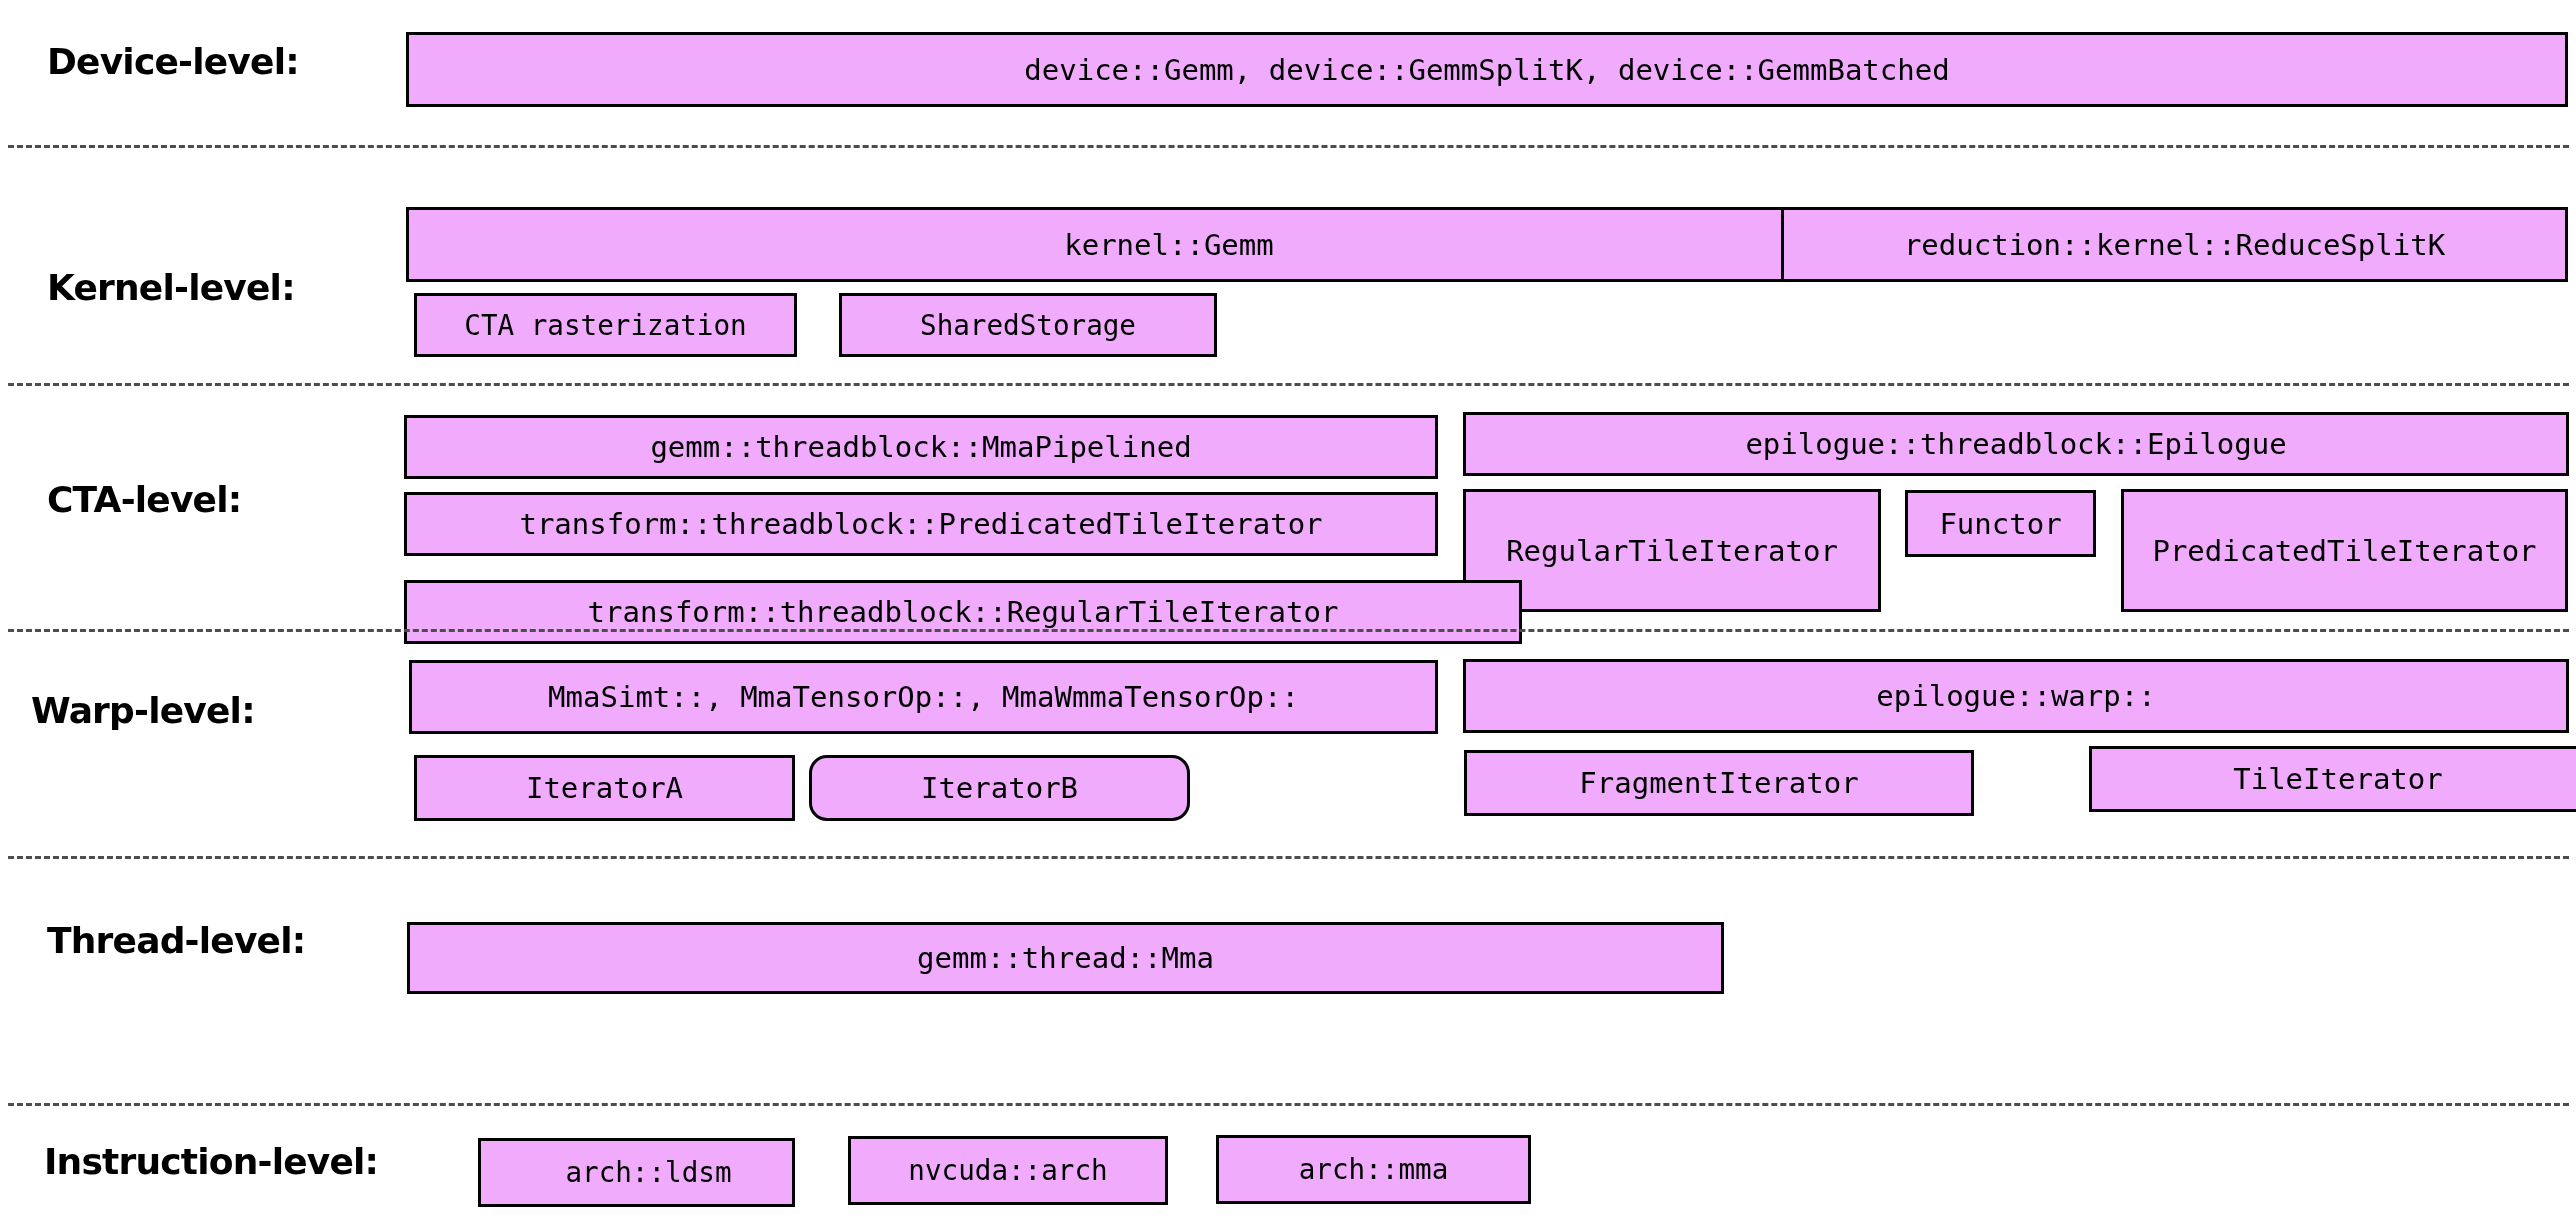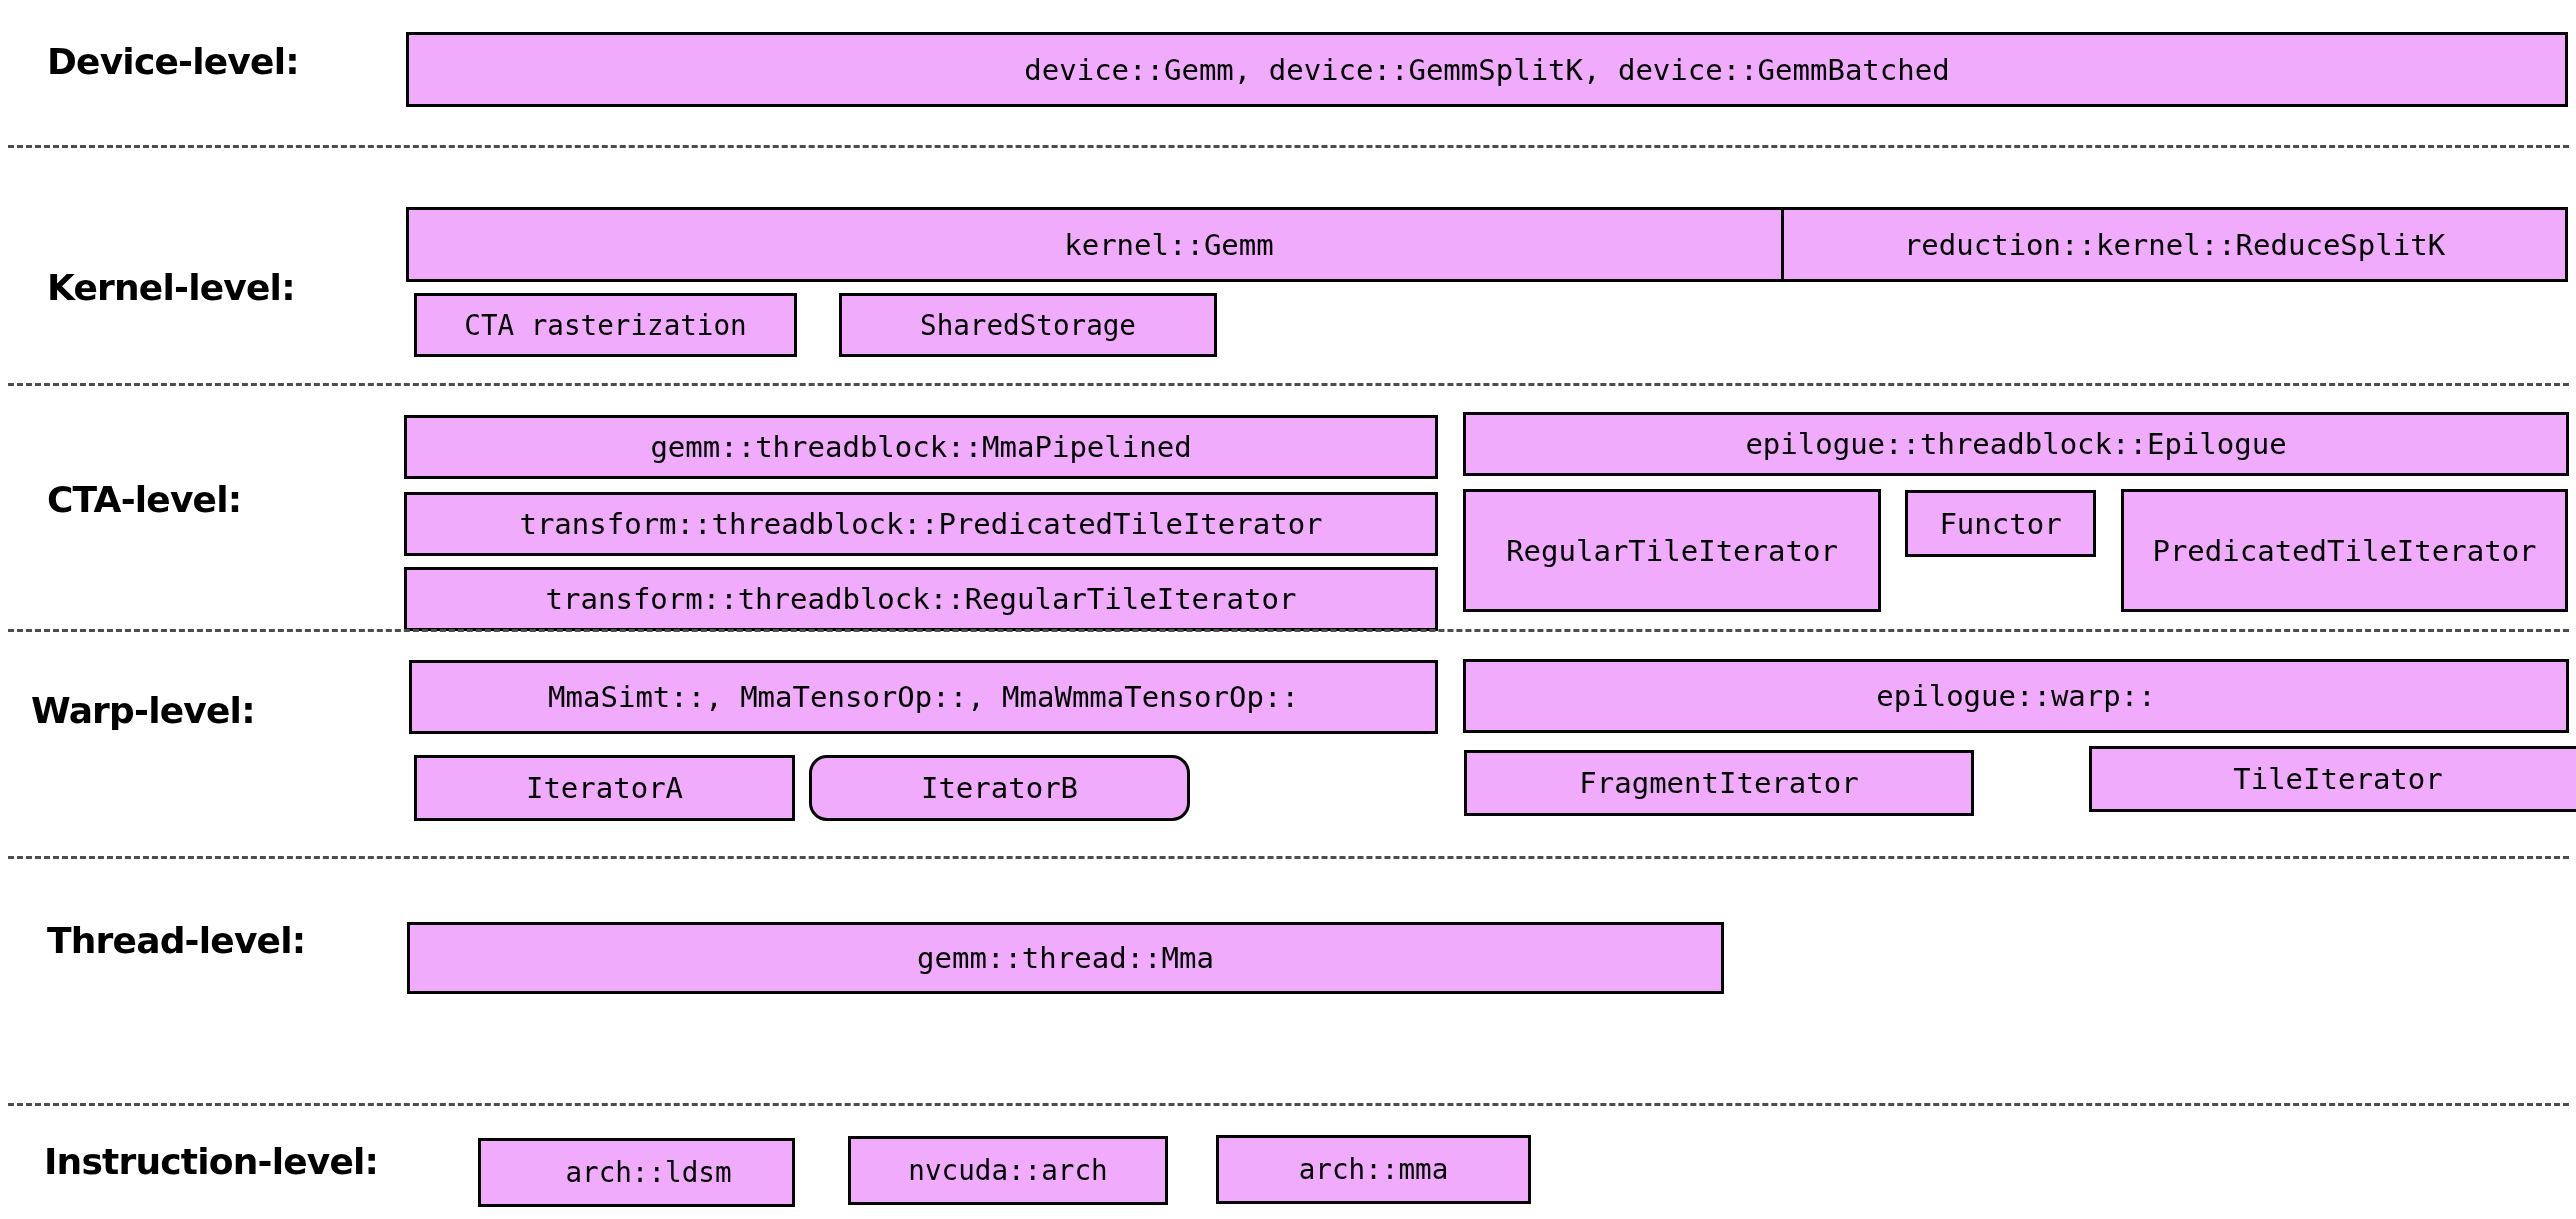--- a/index.html
+++ b/index.html
@@ -84,21 +84,21 @@
   <div class="box" style="left:1463px; top:412px; width:1106px; height:64px;">epilogue::threadblock::Epilogue</div>
 
   <div class="box" style="left:404px; top:492px; width:1034px; height:64px;">transform::threadblock::PredicatedTileIterator</div>
 
   <div class="box" style="left:1463px; top:489px; width:418px; height:123px;">RegularTileIterator</div>
 
   <div class="box" style="left:1905px; top:490px; width:191px; height:67px;">Functor</div>
 
   <div class="box" style="left:2121px; top:489px; width:447px; height:123px;">PredicatedTileIterator</div>
 
-  <div class="box" style="left:404px; top:567px; width:1034px; height:64px;">transform::threadblock::RegularTileIterator</div>
+  <div class="box" style="left:404px; top:580px; width:1118px; height:64px;">transform::threadblock::RegularTileIterator</div>
 
   <div class="divider" style="top:629px;"></div>
 
   <div class="row-label" style="left:31px; top:693px;">Warp-level:</div>
 
   <div class="box" style="left:409px; top:660px; width:1029px; height:74px;">MmaSimt::, MmaTensorOp::, MmaWmmaTensorOp::</div>
 
   <div class="box" style="left:1463px; top:659px; width:1106px; height:74px;">epilogue::warp::</div>
 
   <div class="box" style="left:414px; top:755px; width:381px; height:66px;">IteratorA</div>

